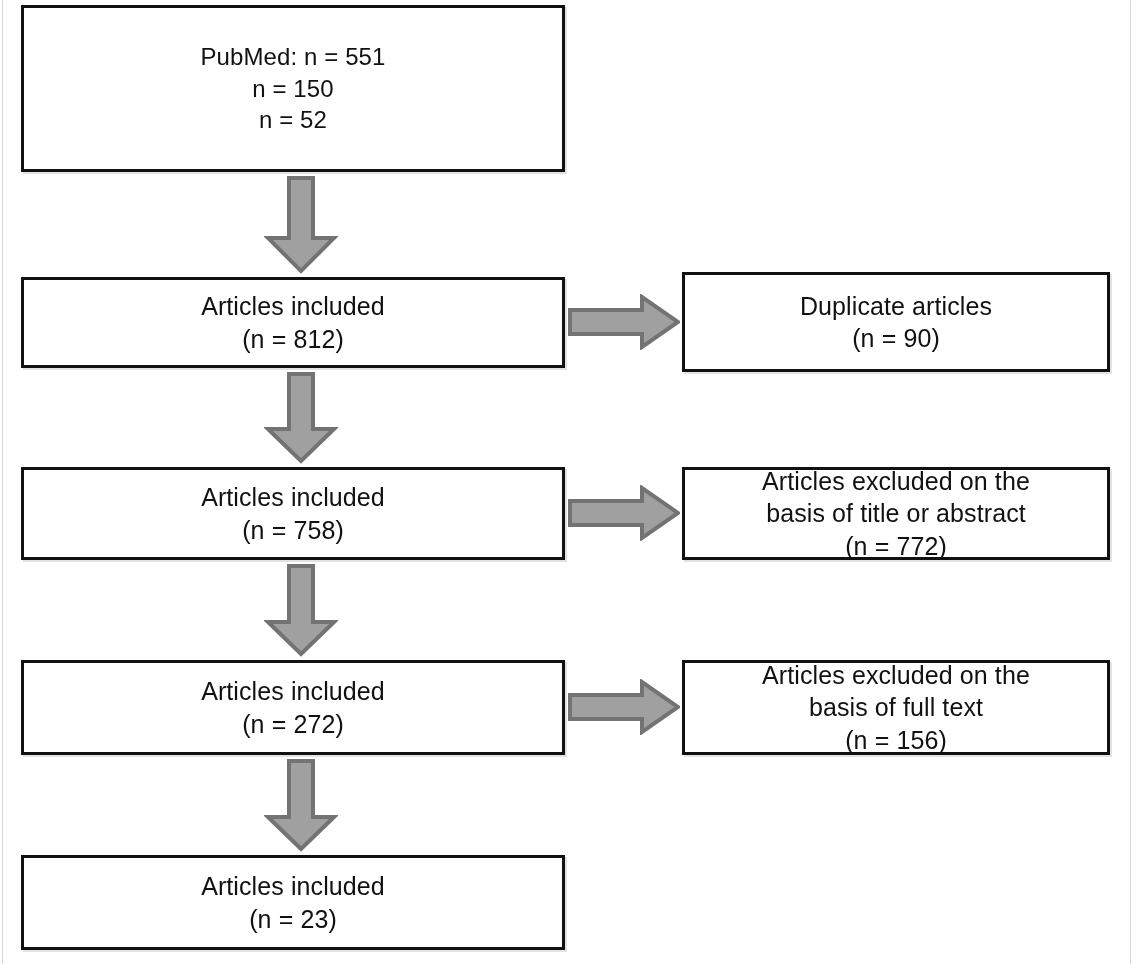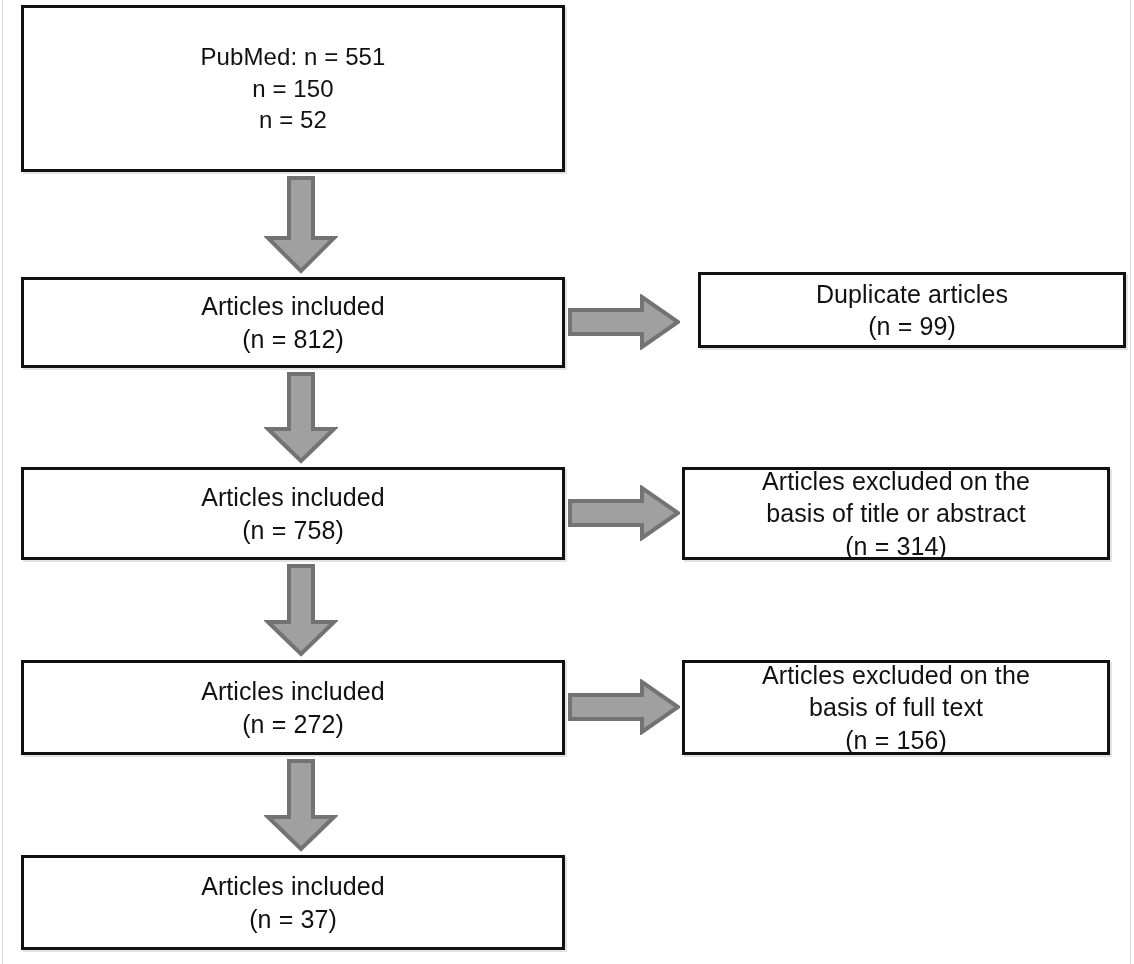--- a/index.html
+++ b/index.html
@@ -51,21 +51,21 @@
     white-space: nowrap;
   }
 
   
   #box-sources        { left: 21px;  top: 5px;   width: 544px; height: 167px; font-size: 24px; line-height: 1.32; }
   #box-included-812   { left: 21px;  top: 277px; width: 544px; height: 91px;  }
   #box-included-758   { left: 21px;  top: 467px; width: 544px; height: 93px;  }
   #box-included-193   { left: 21px;  top: 660px; width: 544px; height: 95px;  }
   #box-included-37    { left: 21px;  top: 855px; width: 544px; height: 95px;  }
 
-  #box-duplicates     { left: 682px; top: 272px; width: 428px; height: 76px; margin-left: 16px; }
+  #box-duplicates     { left: 682px; top: 272px; width: 428px; height: 100px; }
   #box-excluded-title { left: 682px; top: 467px; width: 428px; height: 93px;  }
   #box-excluded-full  { left: 682px; top: 660px; width: 428px; height: 95px;  }
 
   
   .arrow {
     position: absolute;
   }
   .arrow svg { display: block; }
 
   .arrow-down { width: 74px; height: 100px; }
@@ -106,21 +106,21 @@
   </div>
 
   <div class="arrow arrow-right" id="arrow-right-1">
     <svg viewBox="0 0 112 56" width="112" height="56" preserveAspectRatio="none" aria-hidden="true">
       <polygon points="2,16 74,16 74,3 110,28 74,53 74,40 2,40" fill="#a0a0a0" stroke="#737373" stroke-width="4" stroke-linejoin="miter"></polygon>
     </svg>
   </div>
 
   <div class="flow-box" id="box-duplicates">
     <span class="line">Duplicate articles</span>
-    <span class="line">(n = 99)</span>
+    <span class="line">(n = 90)</span>
   </div>
 
   <div class="arrow arrow-down" id="arrow-down-2">
     <svg viewBox="0 0 74 92" width="74" height="92" preserveAspectRatio="none" aria-hidden="true">
       <polygon points="25,2 49,2 49,57 70,57 37,89 4,57 25,57" fill="#a0a0a0" stroke="#737373" stroke-width="4" stroke-linejoin="miter"></polygon>
     </svg>
   </div>
 
   <div class="flow-box" id="box-included-758">
     <span class="line">Articles included</span>
@@ -129,21 +129,21 @@
 
   <div class="arrow arrow-right" id="arrow-right-2">
     <svg viewBox="0 0 112 56" width="112" height="56" preserveAspectRatio="none" aria-hidden="true">
       <polygon points="2,16 74,16 74,3 110,28 74,53 74,40 2,40" fill="#a0a0a0" stroke="#737373" stroke-width="4" stroke-linejoin="miter"></polygon>
     </svg>
   </div>
 
   <div class="flow-box" id="box-excluded-title">
     <span class="line">Articles excluded on the</span>
     <span class="line">basis of title or abstract</span>
-    <span class="line">(n = 314)</span>
+    <span class="line">(n = 772)</span>
   </div>
 
   <div class="arrow arrow-down" id="arrow-down-3">
     <svg viewBox="0 0 74 93" width="74" height="93" preserveAspectRatio="none" aria-hidden="true">
       <polygon points="25,2 49,2 49,58 70,58 37,90 4,58 25,58" fill="#a0a0a0" stroke="#737373" stroke-width="4" stroke-linejoin="miter"></polygon>
     </svg>
   </div>
 
   <div class="flow-box" id="box-included-193">
     <span class="line">Articles included</span>
@@ -163,16 +163,16 @@
   </div>
 
   <div class="arrow arrow-down" id="arrow-down-4">
     <svg viewBox="0 0 74 93" width="74" height="93" preserveAspectRatio="none" aria-hidden="true">
       <polygon points="25,2 49,2 49,58 70,58 37,90 4,58 25,58" fill="#a0a0a0" stroke="#737373" stroke-width="4" stroke-linejoin="miter"></polygon>
     </svg>
   </div>
 
   <div class="flow-box" id="box-included-37">
     <span class="line">Articles included</span>
-    <span class="line">(n = 37)</span>
+    <span class="line">(n = 23)</span>
   </div>
 
 </div>
 
 </body></html>

